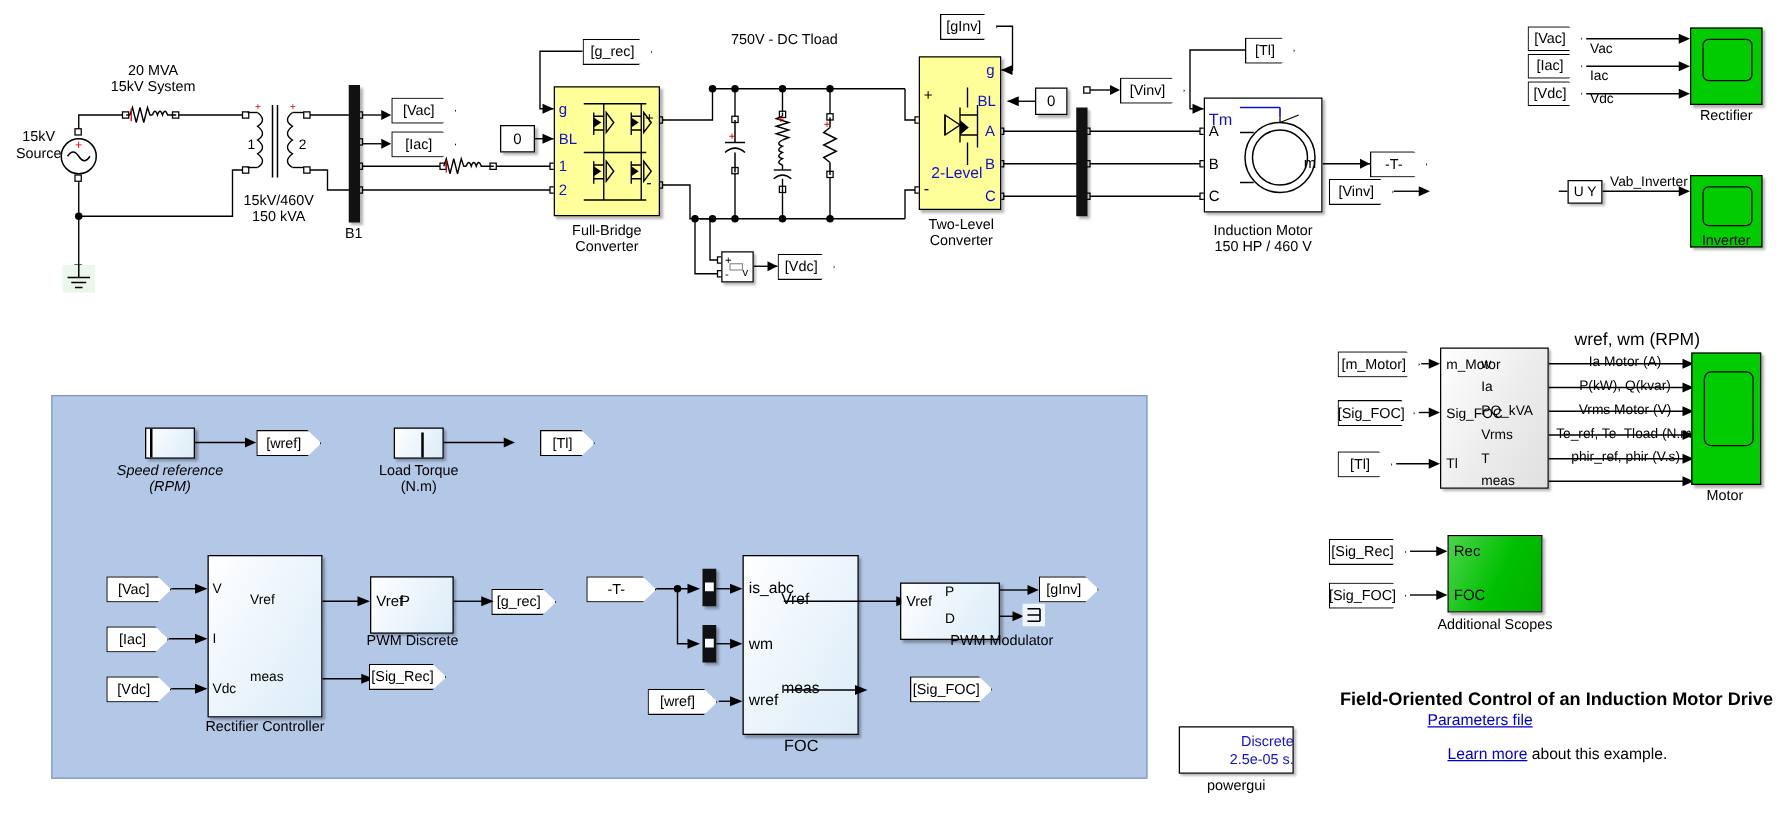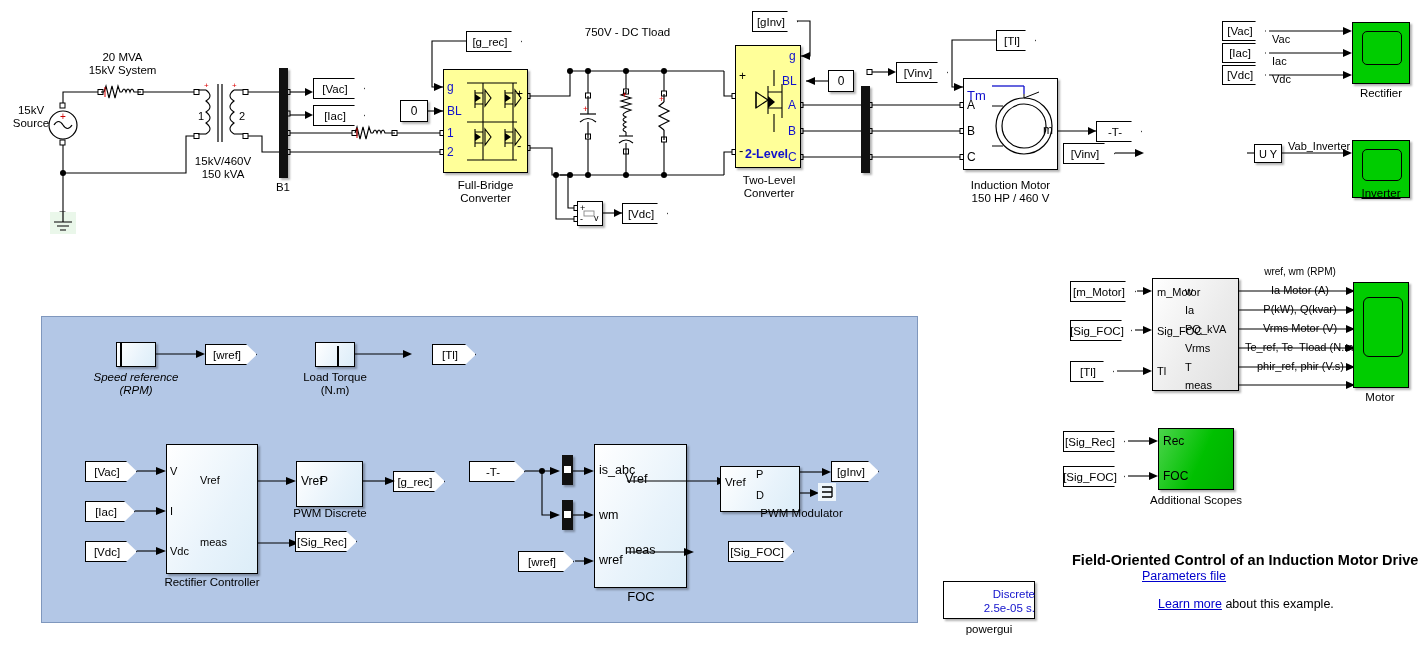--- a/index.html
+++ b/index.html
@@ -342,21 +342,21 @@
       <path d="M20,16 L20,44"></path>
       <path d="M20,22 L34,22 M20,38 L34,38"></path>
       <path d="M34,14 L34,48"></path>
       <polygon points="8,22 8,38 20,30"></polygon>
       <path d="M8,22 L8,38"></path>
     </g>
     <g fill="#000">
       <polygon points="20,26 27,32 20,38"></polygon>
     </g>
   </svg>
-  <div class="bport" style="left:745px;top:148px;font-size:12.5px;font-weight:bold;">2-Level</div>
+  <div class="bport" style="left:745px;top:132px;font-size:12.5px;">2-Level</div>
   <div class="lbl c" style="left: 724px; top: 174px; width: 90px; white-space: pre-line;">Two-Level
 Converter</div>
 
   <div class="busbar" style="left:861px;top:86px;width:9px;height:87px;"></div>
   <div class="tag" style="left:896px;top:62px;width:52px;height:21px;">[Vinv]</div>
 
   <div class="tagl" style="left:996px;top:30px;width:40px;height:21px;">[Tl]</div>
 
   <div class="blk" style="left:963px;top:78px;width:95px;height:92px;"></div>
   <div class="bport" style="left:967px;top:89px;font-size:13px;">Tm</div>
@@ -415,21 +415,21 @@
   <div class="tag" style="left:1063px;top:143px;width:52px;height:21px;">[Vinv]</div>
   <svg class="abs" style="left:1115px;top:143px;" width="30" height="22">
     <path d="M0,10 L22,10" stroke="#000" stroke-width="1.1" fill="none"></path>
     <polygon points="20,6 29,10 20,14" fill="#000"></polygon>
   </svg>
   <div class="blk" style="left:1254px;top:144px;width:28px;height:19px;display:flex;align-items:center;justify-content:center;font-size:11px;">U Y</div>
   <div class="lbl" style="left:1288px;top:140px;font-size:11px;">Vab_Inverter</div>
   <div class="blk green" style="left:1352px;top:140px;width:58px;height:58px;">
     <div style="position:absolute;left:9px;top:8px;width:38px;height:30px;border:1.6px solid #000;border-radius:5px;"></div>
   </div>
-  <div class="lbl c" style="left:1345px;top:187px;width:72px;text-decoration:underline;">Inverter</div>
+  <div class="lbl c" style="left:1345px;top:187px;width:72px;">Inverter</div>
 
   <div class="blk greyblue" style="left:1152px;top:278px;width:87px;height:113px;"></div>
   <div class="port" style="left:1157px;top:286px;">m_Motor</div>
   <div class="port" style="left:1157px;top:325px;">Sig_FOC</div>
   <div class="port" style="left:1157px;top:365px;">Tl</div>
   <div class="port r" style="left:1185px;top:285px;width:50px;">w</div>
   <div class="port r" style="left:1185px;top:304px;width:50px;">Ia</div>
   <div class="port r" style="left:1185px;top:323px;width:50px;">PQ_kVA</div>
   <div class="port r" style="left:1185px;top:342px;width:50px;">Vrms</div>
   <div class="port r" style="left:1185px;top:361px;width:50px;">T</div>
@@ -457,21 +457,21 @@
       <polygon points="33,89 42,93 33,97"></polygon>
       <polygon points="236,9 245,13 236,17"></polygon>
       <polygon points="236,28 245,32 236,36"></polygon>
       <polygon points="236,47 245,51 236,55"></polygon>
       <polygon points="236,66 245,70 236,74"></polygon>
       <polygon points="236,85 245,89 236,93"></polygon>
       <polygon points="236,103 245,107 236,111"></polygon>
     </g>
   </svg>
 
-  <div class="lbl c" style="left:1240px;top:265px;width:120px;font-size:10px;">wref, wm (RPM)</div>
+  <div class="lbl c" style="left:1240px;top:265px;width:120px;font-size:14px;text-align:right;">wref, wm (RPM)</div>
   <div class="lbl c" style="left:1240px;top:284px;width:120px;font-size:11px;">Ia Motor (A)</div>
   <div class="lbl c" style="left:1240px;top:303px;width:120px;font-size:11px;">P(kW), Q(kvar)</div>
   <div class="lbl c" style="left:1240px;top:322px;width:120px;font-size:11px;">Vrms Motor (V)</div>
   <div class="lbl c" style="left:1232px;top:341px;width:138px;font-size:11px;">Te_ref, Te  Tload (N.m)</div>
   <div class="lbl c" style="left:1238px;top:360px;width:125px;font-size:11px;">phir_ref, phir (V.s)</div>
 
   <div class="blk green" style="left:1353px;top:282px;width:56px;height:106px;">
     <div style="position:absolute;left:9px;top:14px;width:38px;height:58px;border:1.6px solid #000;border-radius:6px;"></div>
   </div>
   <div class="lbl c" style="left:1345px;top:391px;width:70px;">Motor</div>

